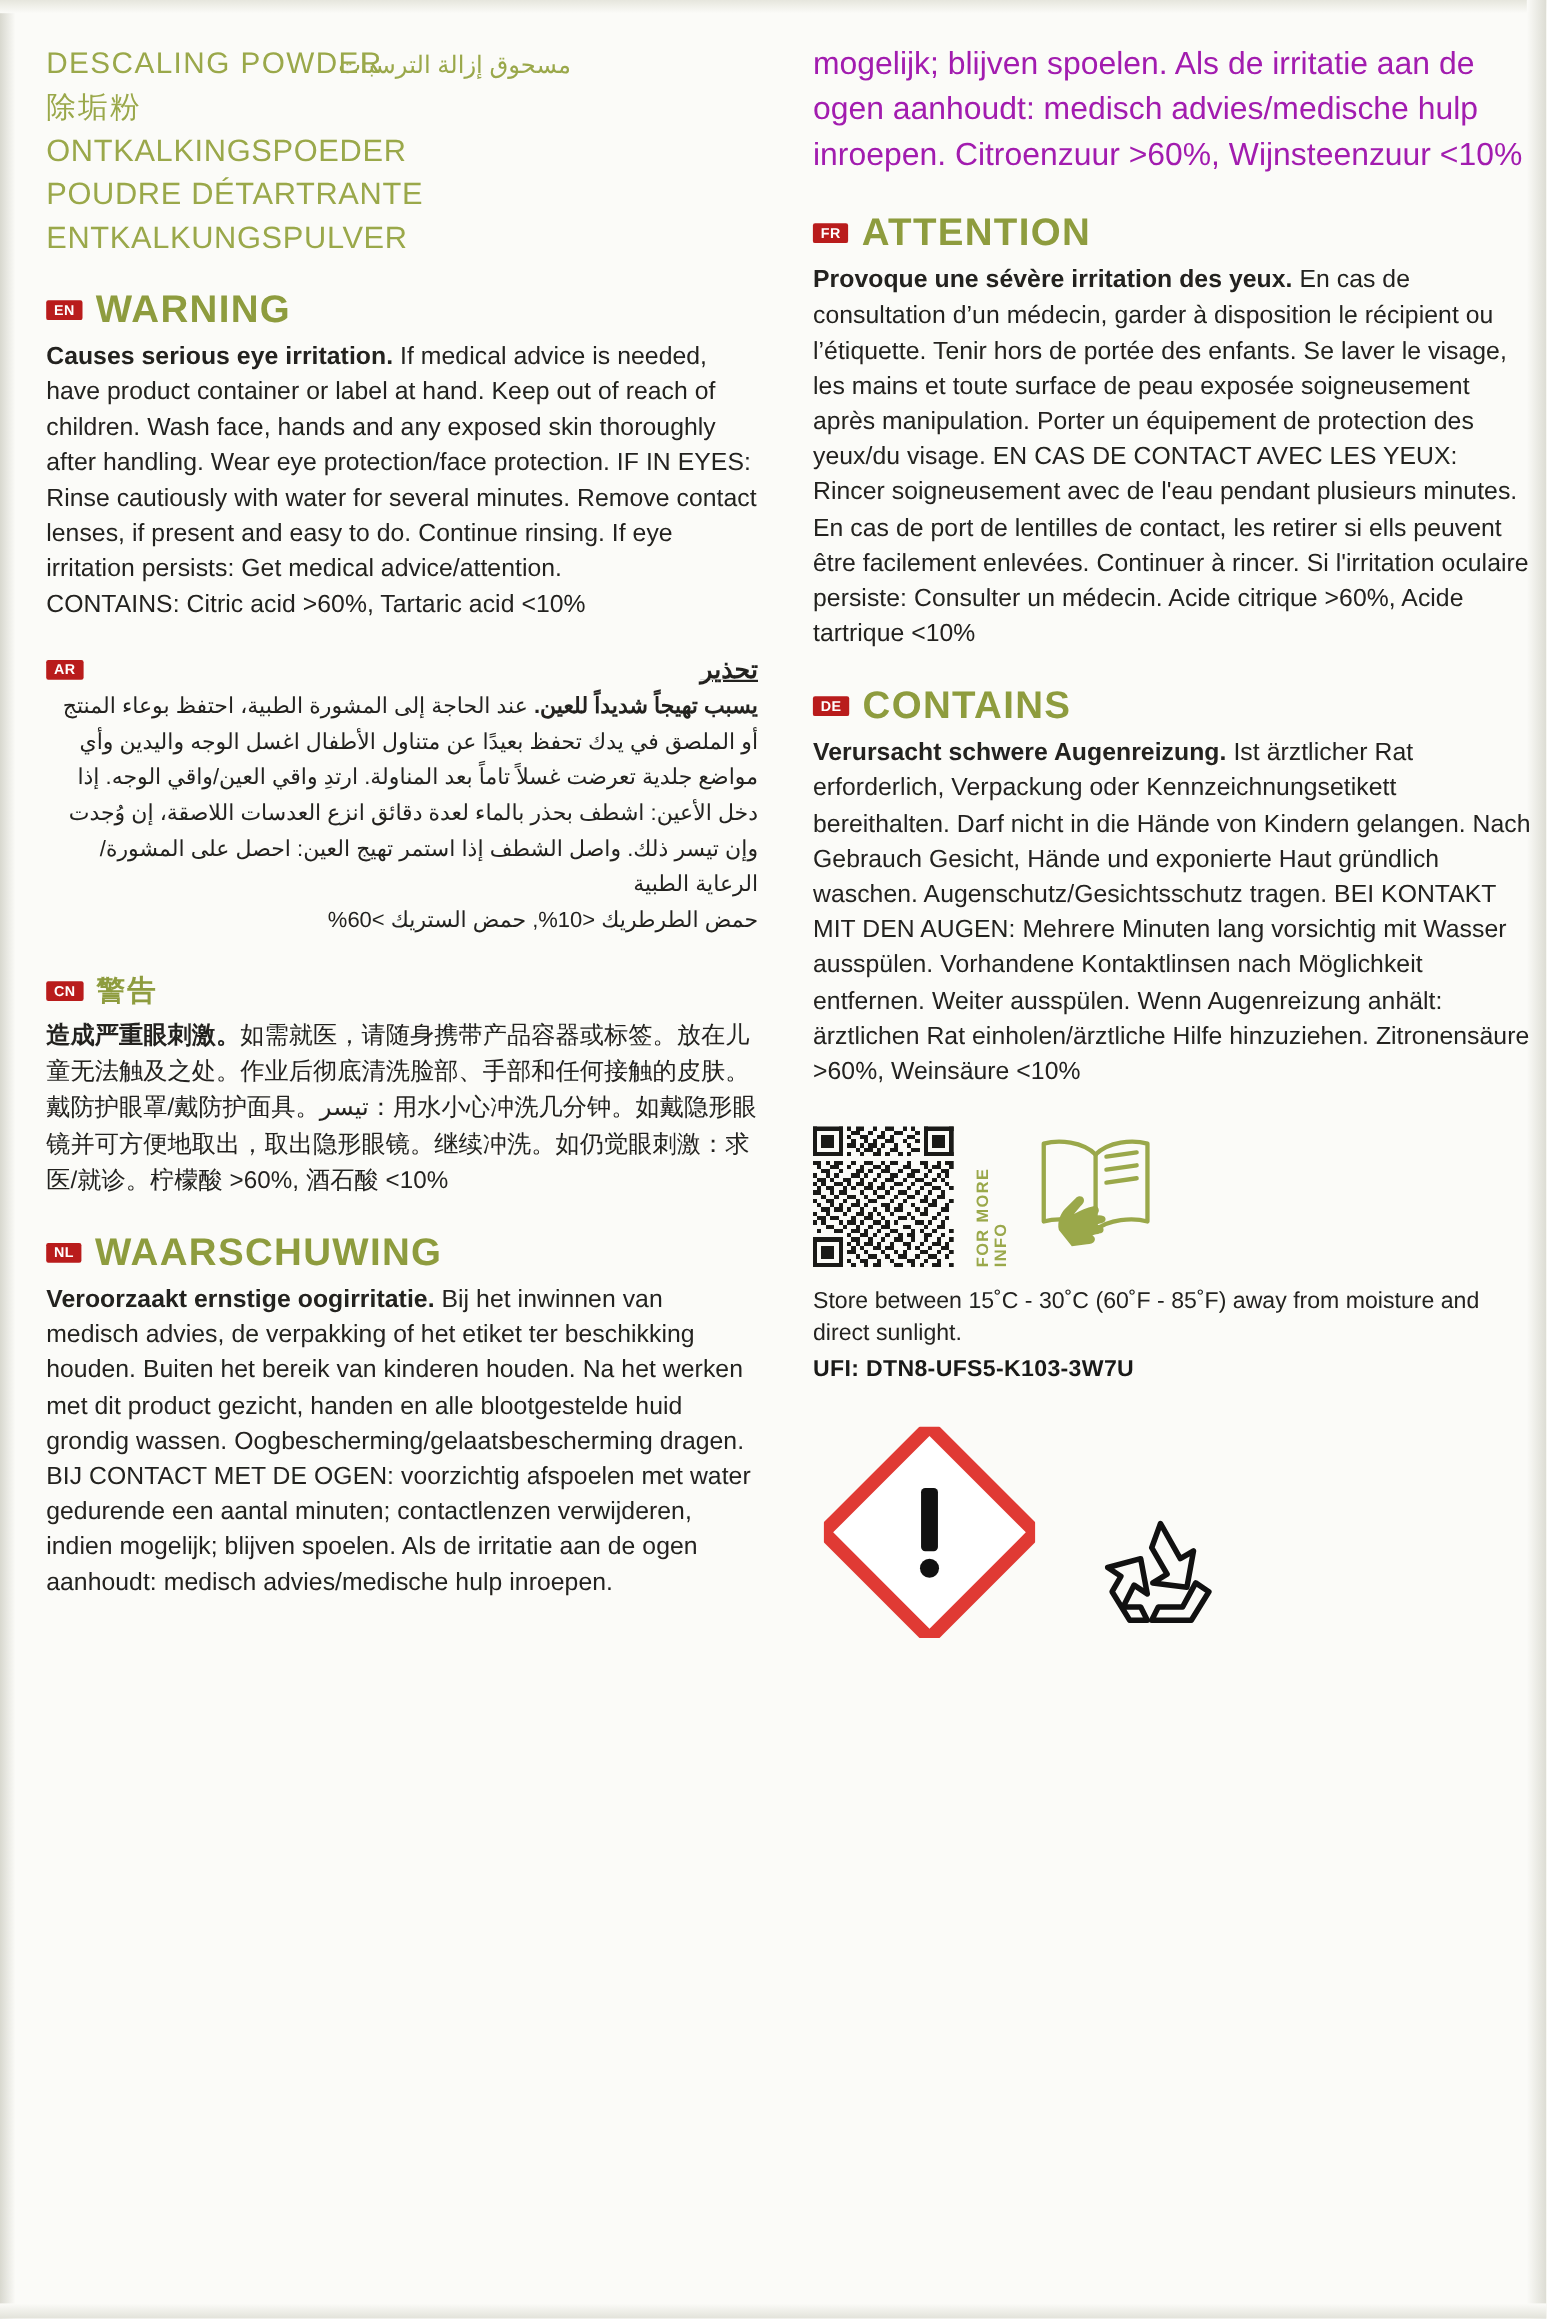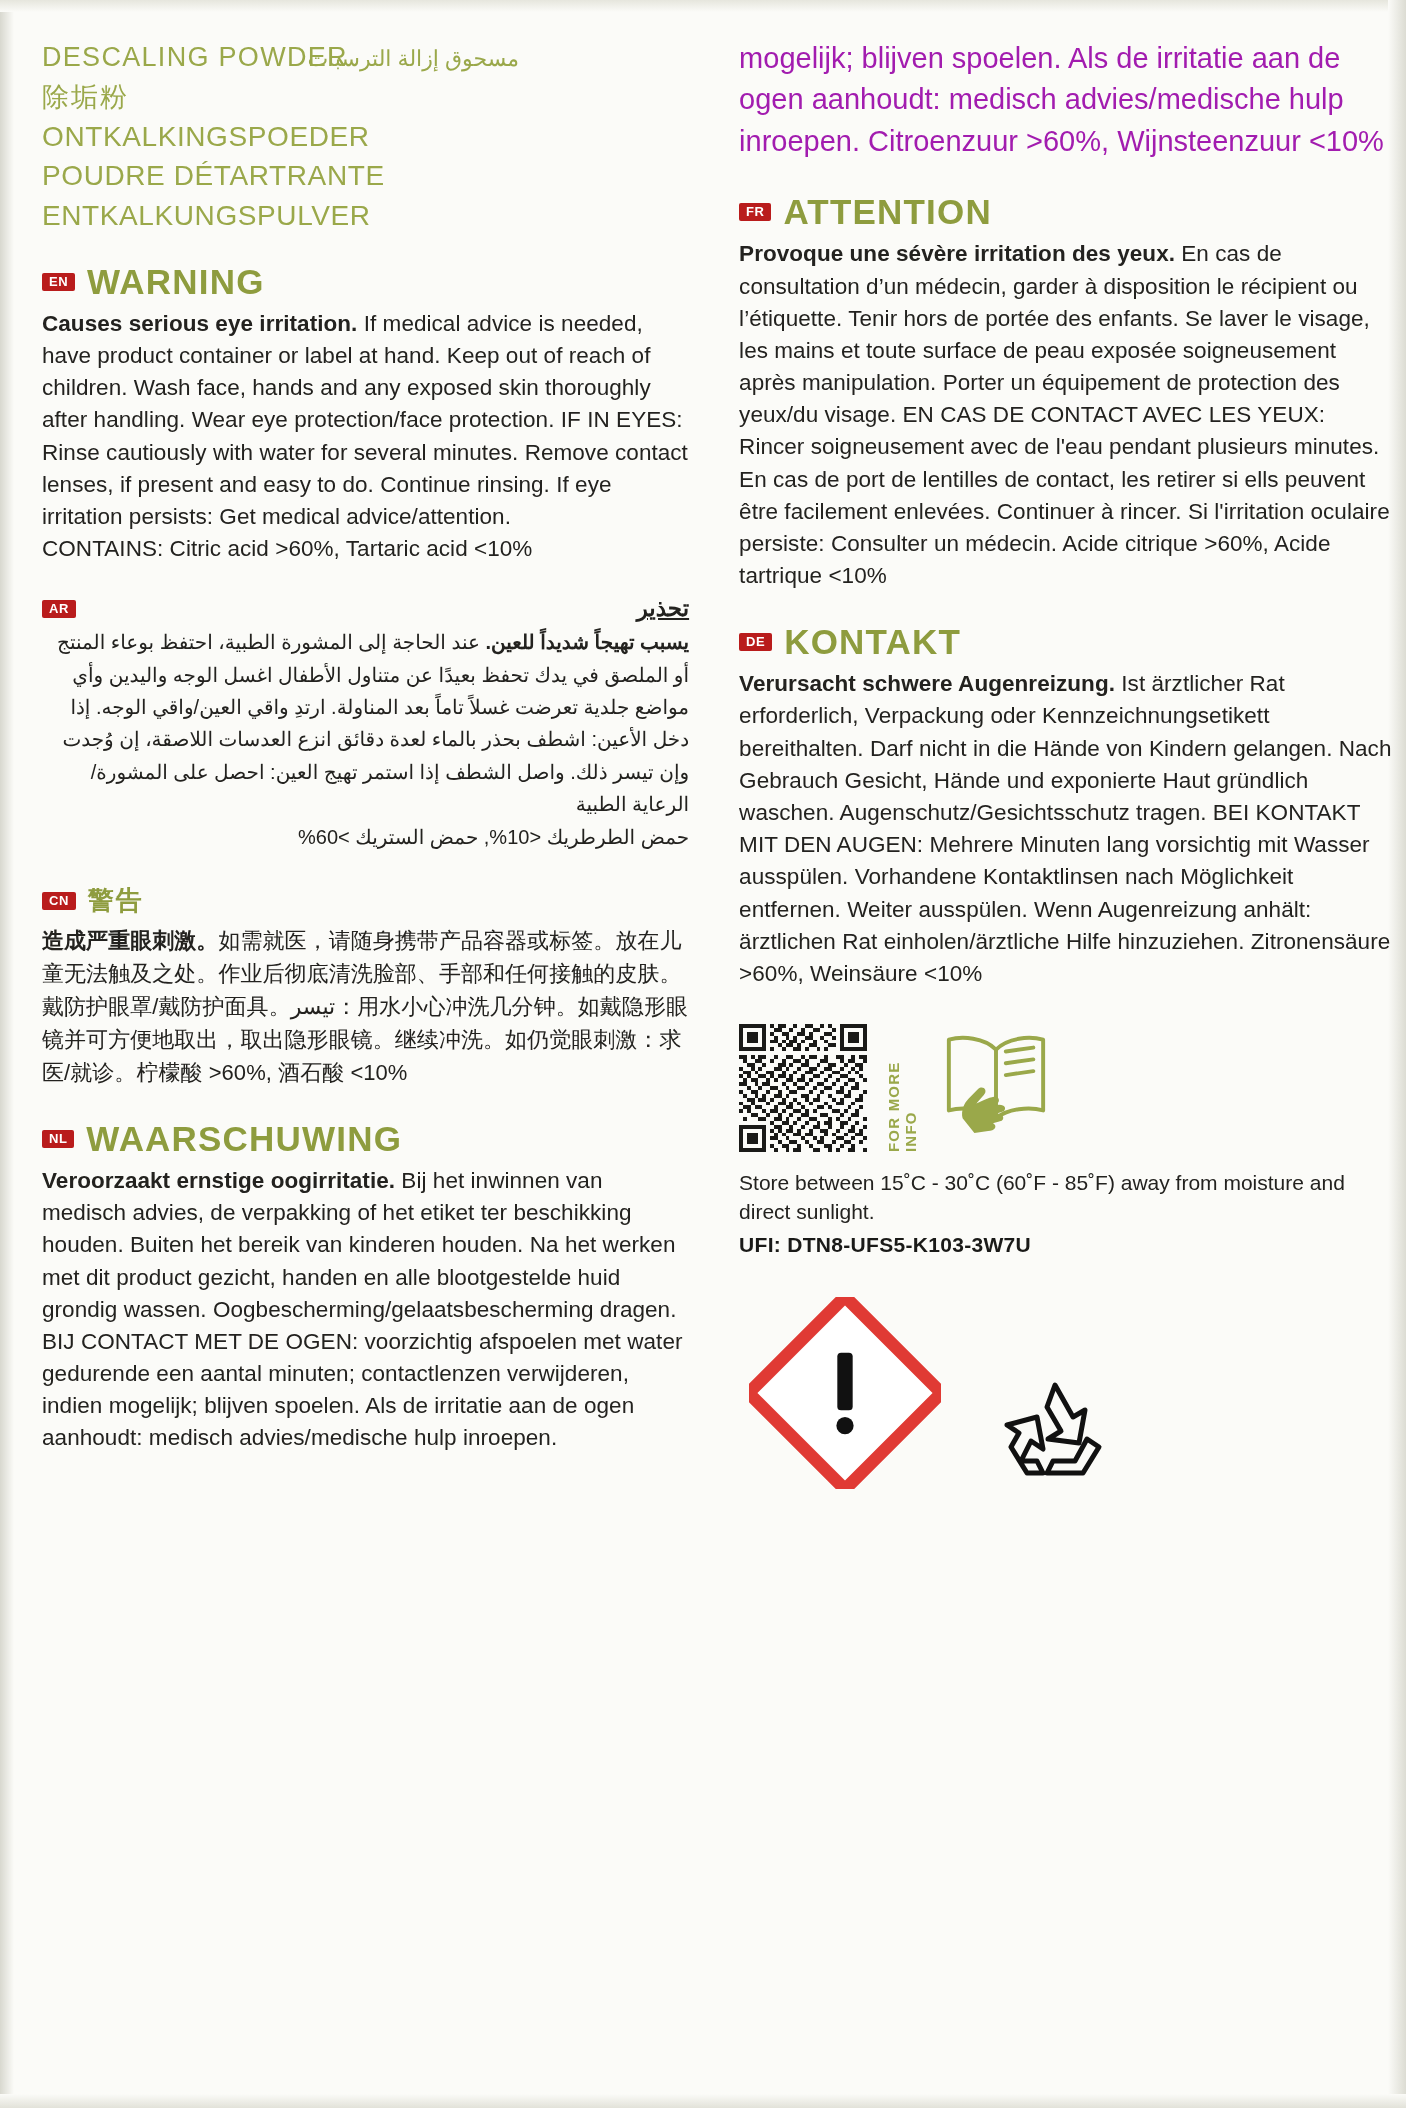--- a/index.html
+++ b/index.html
@@ -296,21 +296,21 @@
         <div class="sec-head">
           <span class="lang-badge">FR</span>
           <span class="sec-title">ATTENTION</span>
         </div>
         <div class="sec-body"><b>Provoque une sévère irritation des yeux.</b><span> En cas de consultation d’un médecin, garder à disposition le récipient ou l’étiquette. Tenir hors de portée des enfants. Se laver le visage, les mains et toute surface de peau exposée soigneusement après manipulation. Porter un équipement de protection des yeux/du visage. EN CAS DE CONTACT AVEC LES YEUX: Rincer soigneusement avec de l'eau pendant plusieurs minutes. En cas de port de lentilles de contact, les retirer si ells peuvent être facilement enlevées. Continuer à rincer. Si l'irritation oculaire persiste: Consulter un médecin.</span> <span>Acide citrique &gt;60%, Acide tartrique &lt;10%</span></div>
       </div>
 
       <div class="sec">
         <div class="sec-head">
           <span class="lang-badge">DE</span>
-          <span class="sec-title">KONTAKT</span>
+          <span class="sec-title">CONTAINS</span>
         </div>
         <div class="sec-body"><b>Verursacht schwere Augenreizung.</b><span> Ist ärztlicher Rat erforderlich, Verpackung oder Kennzeichnungsetikett bereithalten. Darf nicht in die Hände von Kindern gelangen. Nach Gebrauch Gesicht, Hände und exponierte Haut gründlich waschen. Augenschutz/Gesichtsschutz tragen. BEI KONTAKT MIT DEN AUGEN: Mehrere Minuten lang vorsichtig mit Wasser ausspülen. Vorhandene Kontaktlinsen nach Möglichkeit entfernen. Weiter ausspülen. Wenn Augenreizung anhält: ärztlichen Rat einholen/ärztliche Hilfe hinzuziehen.</span> <span>Zitronensäure &gt;60%, Weinsäure &lt;10%</span></div>
       </div>
 
       <div class="info-row">
         <svg class="qr" viewBox="0 0 33 33" shape-rendering="crispEdges">
           <rect width="33" height="33" fill="#fbfbf8"></rect>
           <g fill="#1a1a18">
             <rect x="0" y="0" width="7" height="1"></rect>
               <rect x="0" y="0" width="1" height="7"></rect>

